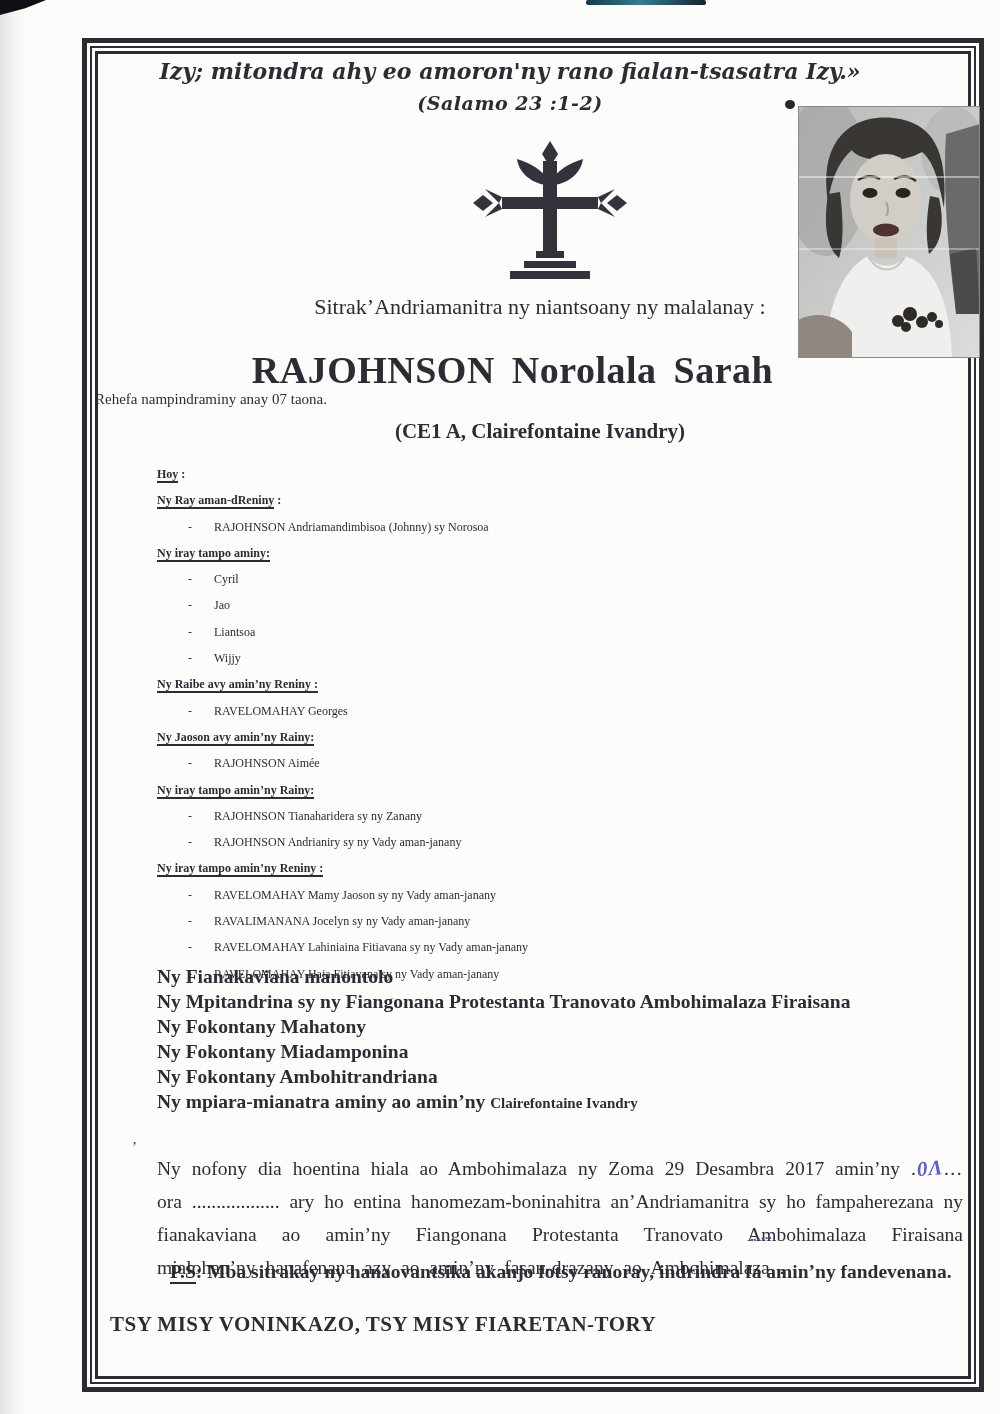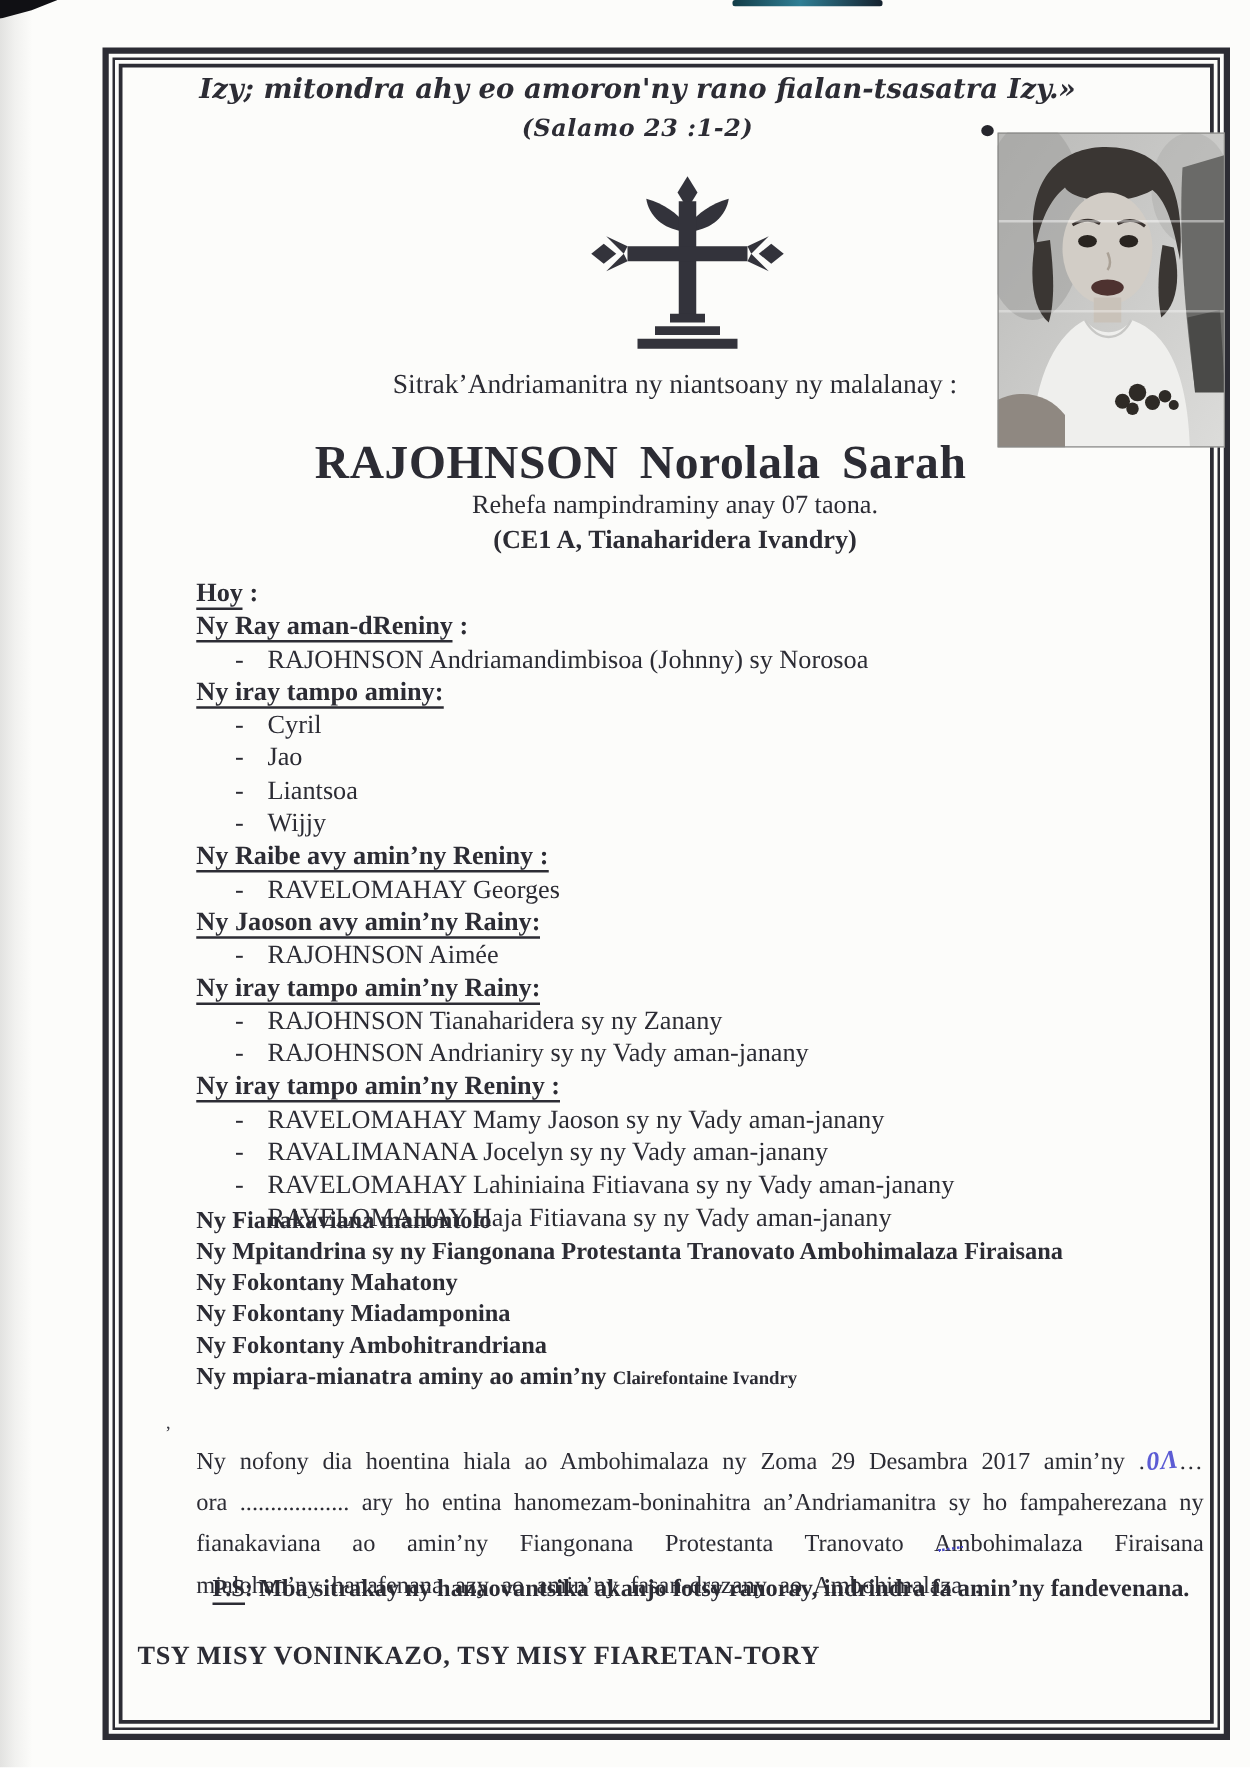--- a/index.html
+++ b/index.html
@@ -24,24 +24,24 @@
   .frame::after{content:"";position:absolute;inset:8px;border:3px solid #2c2c34;}
   
   .quote{position:absolute;left:115px;top:56px;width:790px;text-align:center;
     font-family:"DejaVu Serif",serif;font-style:italic;font-weight:600;font-size:22px;line-height:31px;}
   .quote-ref{font-size:19px;margin-top:1px;font-weight:700;letter-spacing:.5px;}
   .cross{position:absolute;left:447px;top:139px;width:206px;height:142px;}
   .photo{position:absolute;left:798px;top:106px;width:182px;height:252px;}
   .intro{position:absolute;left:95px;top:270px;width:890px;text-align:center;font-size:22px;margin-top:24px;}
   .name{position:absolute;left:55px;top:320px;width:915px;text-align:center;
     font-size:38px;font-weight:700;word-spacing:7px;letter-spacing:.5px;margin-top:28px;}
-  .age{position:absolute;left:95px;top:391px;width:890px;text-align:center;font-size:21px;}
+  .age{position:absolute;left:95px;top:391px;width:890px;font-size:15px;}
   .cls{position:absolute;left:95px;top:419px;width:890px;text-align:center;font-size:21px;font-weight:700;}
   
-  .fam{position:absolute;left:157px;top:461px;width:805px;font-size:21px;line-height:26.3px;}
+  .fam{position:absolute;left:157px;top:461px;width:805px;font-size:12px;line-height:26.3px;}
   .fhead{font-weight:700;}
   .u{border-bottom:2px solid #2c2c34;}
   .item{display:flex;}
   .item .dash{margin-left:31px;width:26px;flex:0 0 26px;}
   
   .acks{position:absolute;left:157px;top:964px;width:815px;font-size:19.5px;line-height:25px;font-weight:700;}
   .emph{font-size:15px;margin-top:13px;}
   
   .para{position:absolute;left:157px;top:1132px;width:806px;font-size:19.5px;line-height:33px;
     text-align:justify;word-spacing:5px;}
@@ -122,21 +122,21 @@
     <rect y="70" width="182" height="2" fill="#ffffff" opacity="0.45"></rect>
     <rect y="142" width="182" height="2" fill="#ffffff" opacity="0.35"></rect>
     <rect x="0" y="0" width="182" height="252" fill="none" stroke="#8a8a88" stroke-width="2"></rect>
   </svg>
 
   <div class="dot-artifact"></div>
 
   <div class="intro">Sitrak’Andriamanitra ny niantsoany ny malalanay :</div>
   <div class="name">RAJOHNSON  Norolala Sarah</div>
   <div class="age">Rehefa nampindraminy anay 07 taona.</div>
-  <div class="cls">(CE1 A, Tianaharidera  Ivandry)</div>
+  <div class="cls">(CE1 A, Clairefontaine  Ivandry)</div>
 
   <div class="fam">
     <div class="fhead"><span class="u">Hoy</span><span> :</span></div>
     <div class="fhead"><span class="u">Ny Ray aman-dReniny</span><span> :</span></div>
     <div class="item">
         <span class="dash">-</span>
         <span>RAJOHNSON Andriamandimbisoa  (Johnny)  sy Norosoa</span>
       </div>
     <div class="fhead"><span class="u">Ny iray tampo aminy:</span><span></span></div>
     <div class="item">

